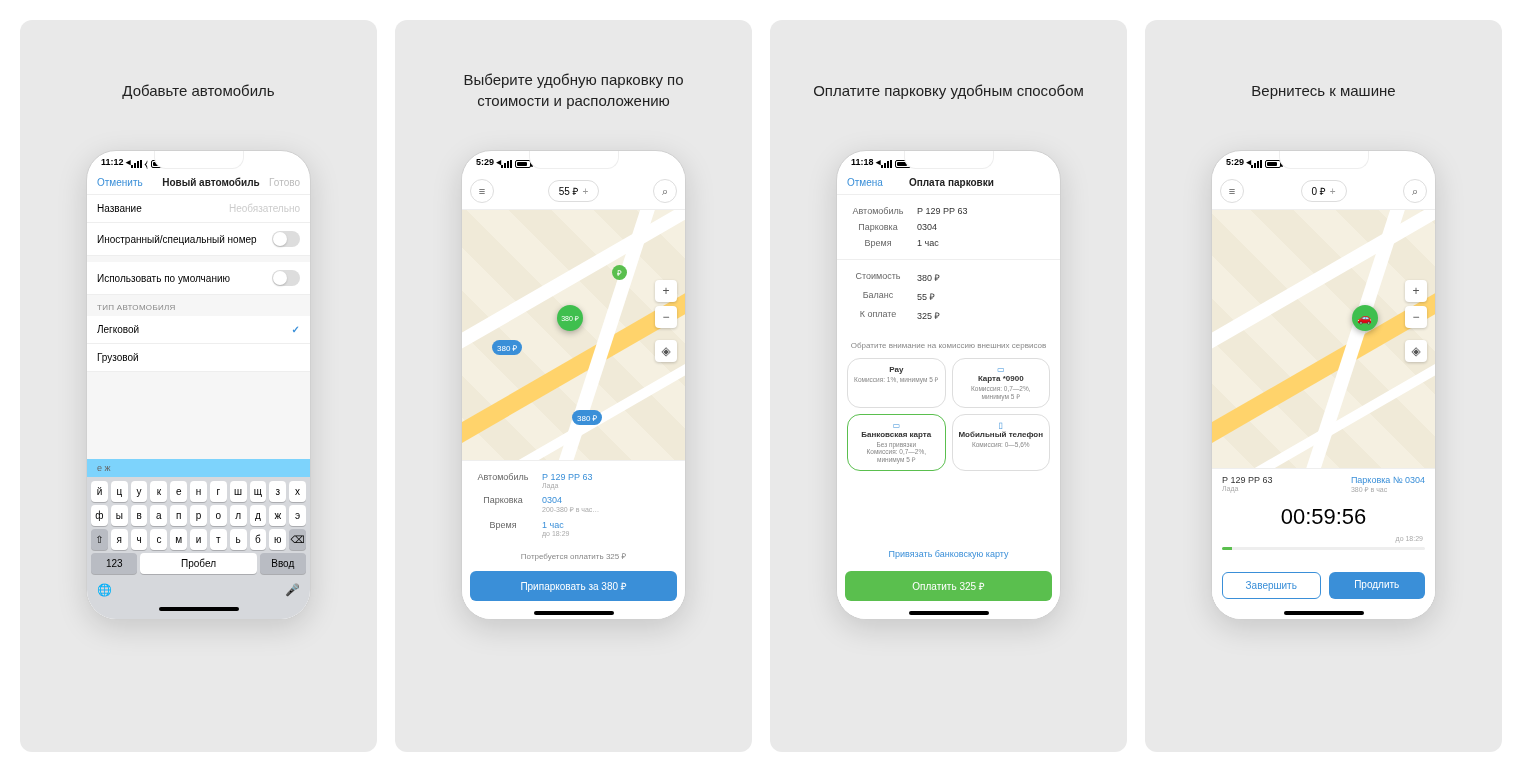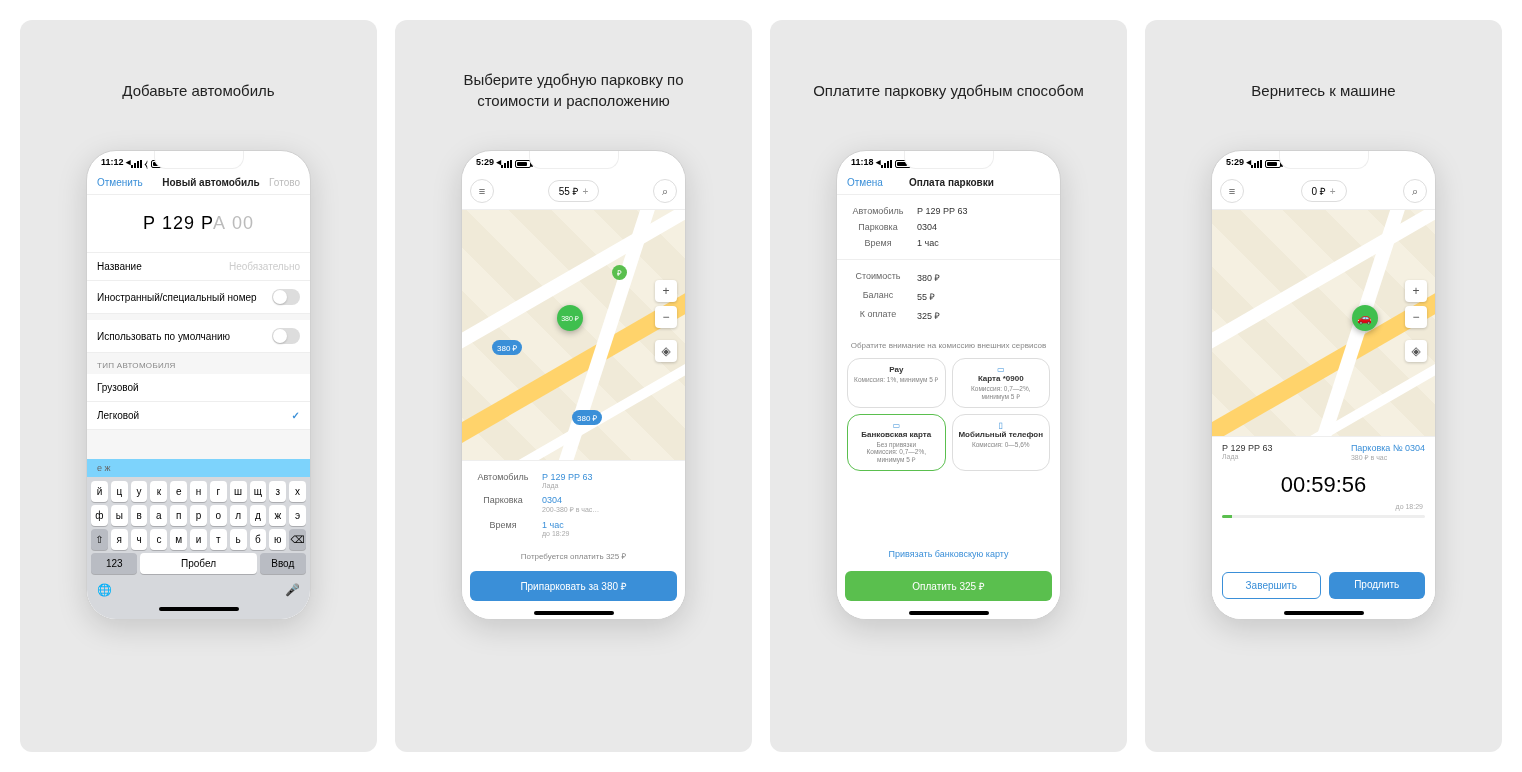--- a/index.html
+++ b/index.html
@@ -130,21 +130,21 @@
   .paygrid{display:grid;grid-template-columns:1fr 1fr;gap:6px;padding:6px 10px;}
   .paybox{border:1px solid #ddd;border-radius:13px;padding:6px 4px;text-align:center;font-size:8px;color:#333;}
   .paybox.sel{border-color:#5abf4e;}
   .paybox .t{font-weight:600;margin-bottom:2px;}
   .paybox .c{font-size:6.5px;color:#888;line-height:1.2;}
   .linkbtn{color:#3a8fd8;text-align:center;font-size:9px;padding:6px;}
 
   .timer{font-size:22px;font-weight:400;text-align:center;padding:10px 0 2px;background:#fff;}
   .progress{height:3px;background:#eee;margin:0 10px 6px;border-radius:2px;overflow:hidden;}
   .progress div{width:5%;height:100%;background:#5abf4e;}
-  .btnrow{display:flex;gap:8px;padding:16px 10px 8px;background:#fff;margin-top:32px;}
+  .btnrow{display:flex;gap:8px;padding:16px 10px 8px;background:#fff;}
   .obtn{flex:1;text-align:center;font-size:10px;padding:7px 0;border-radius:6px;}
   .obtn.outline{border:1px solid #3a8fd8;color:#3a8fd8;background:#fff;}
   .obtn.fill{background:#3a8fd8;color:#fff;}
 
   .infobar{display:flex;justify-content:space-between;padding:6px 10px 0;background:#fff;font-size:9px;border-top:1px solid #eee;}
   .infobar .l{color:#333;} .infobar .r{color:#3a8fd8;}
   .infobar .sub{color:#aaa;font-size:7px;}
 </style>
 </head>
 <body>
@@ -165,43 +165,40 @@
         <span>⧼</span>
         <span class="battery"></span>
       </span>
     </div>
     <div class="navbar">
       <span class="nav-link">Отменить</span>
       <span class="nav-title">Новый автомобиль</span>
       <span class="nav-link" style="color:#bbb">Готово</span>
     </div>
     <div class="screen">
-      <div class="plate">
-        <span>Р 129 Р</span><span class="dim">А 00</span>
-      </div>
       <div class="row">
         <span>Название</span>
         <span style="color:#ccc">Необязательно</span>
       </div>
       <div class="row">
         <span>Иностранный/специальный номер</span>
         <span class="toggle"></span>
       </div>
       <div style="height:6px"></div>
       <div class="row">
         <span>Использовать по умолчанию</span>
         <span class="toggle"></span>
       </div>
       <div class="section-label">ТИП АВТОМОБИЛЯ</div>
       <div class="row">
-        <span>Грузовой</span>
-      </div>
-      <div class="row">
         <span>Легковой</span>
         <span class="check">✓</span>
+      </div>
+      <div class="row">
+        <span>Грузовой</span>
       </div>
       <div style="flex:1"></div>
       <div style="background:#7dd3fc;padding:4px 10px;font-size:9px;color:#666">е ж</div>
       <div class="keyboard">
         <div class="kbrow">
           <div class="key">й</div>
           <div class="key">ц</div>
           <div class="key">у</div>
           <div class="key">к</div>
           <div class="key">е</div>

